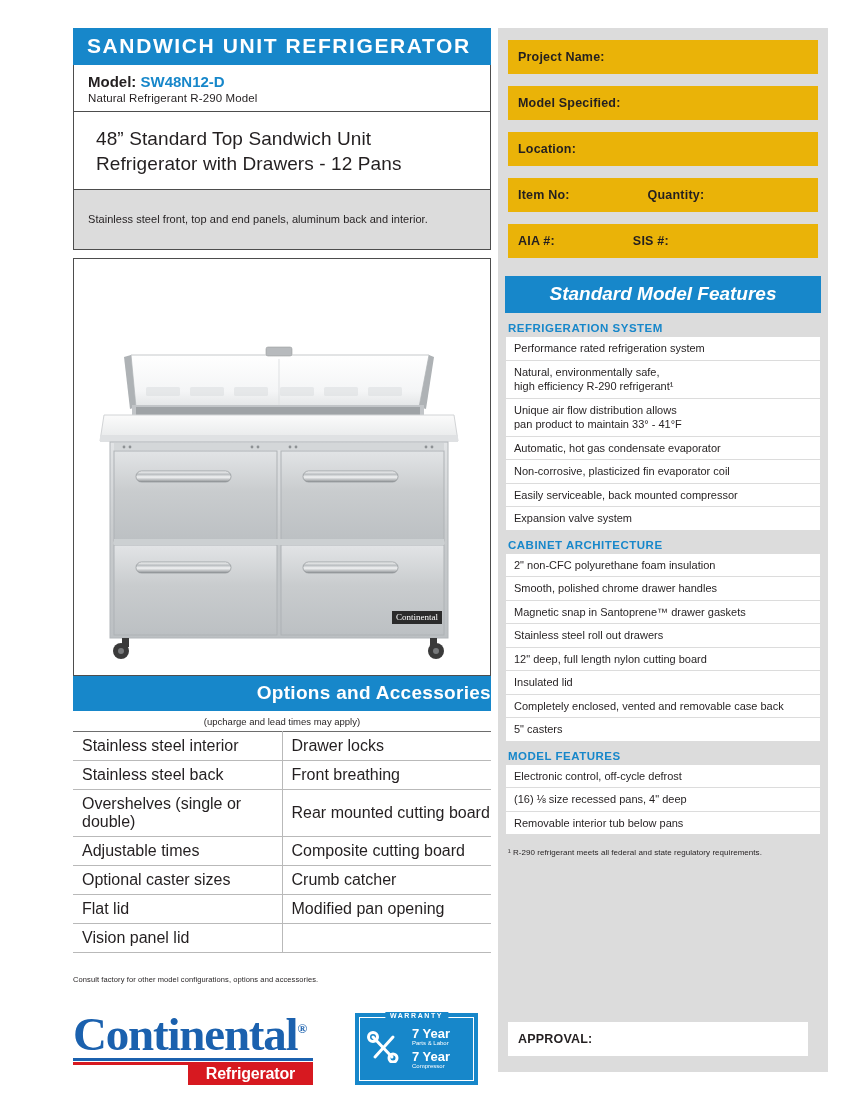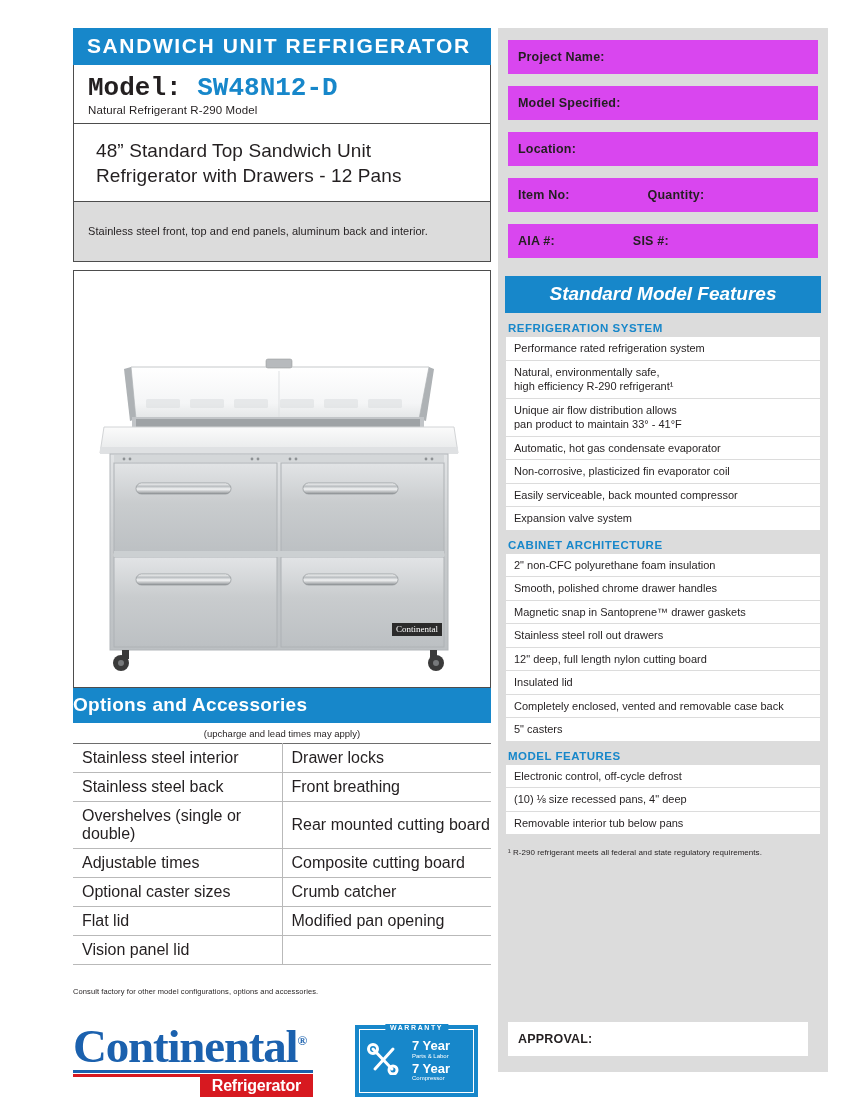--- a/index.html
+++ b/index.html
@@ -18,21 +18,21 @@
   .title-bar {
     background: #1787ca; color: #ffffff;
     font-size: 21px; font-weight: bold; letter-spacing: 1.6px;
     padding: 7px 0 8px 14px; line-height: 1.05;
   }
 
   .model-box {
     border: 1.5px solid #4d4d4d; border-top: none;
     padding: 9px 0 7px 14px; background: #fff;
   }
-  .model-line { font-size: 26px; font-weight: bold; line-height: 1.1; font-family: Liberation Mono, monospace; }
+  .model-line { font-size: 15px; font-weight: bold; line-height: 1.1; }
   .model-line .mnum { color: #1787ca; }
   .model-sub { font-size: 11.5px; margin-top: 1px; letter-spacing: .1px; }
 
   .desc-box {
     border: 1.5px solid #4d4d4d; border-top: none; background: #fff;
     padding: 14px 0 13px 14px;
   }
   .desc-text { font-size: 19px; line-height: 1.32; letter-spacing: .1px; margin-left: 8px; }
 
   .gray-note {
@@ -40,21 +40,21 @@
     background: #dcdcdc; padding: 23px 14px 24px 14px;
   }
   .gray-note-text { font-size: 11px; letter-spacing: .05px; }
 
   .image-box {
     margin-top: 8px; border: 1.5px solid #4d4d4d; background: #fff;
     height: 418px; position: relative; overflow: hidden;
   }
 
   .opts-bar {
-    background: #1787ca; color: #fff; text-align: left;
+    background: #1787ca; color: #fff; text-align: right;
     font-size: 19px; font-weight: bold; padding: 6px 0 7px;
     letter-spacing: .3px;
   }
   .opts-note { text-align: center; font-size: 9.5px; padding: 5px 0 4px; }
 
   table.opts { width: 100%; border-collapse: collapse; table-layout: fixed; }
   table.opts td {
     border: 1px solid #b9b9b9; font-size: 16px;
     padding: 5px 0 5px 9px; height: 21px;
   }
@@ -75,21 +75,21 @@
   .logo-word {
     font-family: "Liberation Serif", serif;
     font-size: 47px; font-weight: bold; color: #1b61ae;
     letter-spacing: -1.2px; line-height: .96;
   }
   .logo-reg { font-size: 13px; vertical-align: super; }
   .logo-rule { height: 3px; background: #1b61ae; margin-top: 1px; }
   .logo-rule2 { height: 2.5px; background: #d71920; margin-top: 1.5px; }
   .logo-ref {
     background: #d71920; color: #fff; font-size: 16px; font-weight: bold;
-    letter-spacing: -.2px; padding: 1px 12px 2px; float: right; margin-top: -1px;
+    letter-spacing: -.2px; padding: 1px 18px 2px; float: right; margin-top: -1px;
   }
 
   
   .warranty {
     background: #1787ca; color: #fff; width: 123px; height: 72px;
     position: relative; padding: 4px;
   }
   .warranty-inner { border: 1.5px solid #fff; width: 100%; height: 100%; position: relative; }
   .w-title {
     position: absolute; top: -6px; left: 50%; transform: translateX(-50%);
@@ -100,21 +100,21 @@
   .w-txt { position: absolute; left: 52px; top: 9px; }
   .w-yr { font-size: 13px; font-weight: bold; line-height: 1.05; }
   .w-sm { font-size: 6px; line-height: 1.2; margin-bottom: 2px; }
 
   
   .right-col {
     position: absolute; left: 498px; top: 28px;
     width: 330px; height: 1044px; background: #dcdcdc;
   }
   .field {
-    background: #d946ef; margin: 12px 10px 0 10px; height: 34px;
+    background: #eab308; margin: 12px 10px 0 10px; height: 34px;
     display: flex; align-items: center; padding-left: 10px;
   }
   .field:first-child { margin-top: 12px; }
   .field-label { font-size: 12.5px; font-weight: bold; letter-spacing: .2px; }
   .field-label2 { font-size: 12.5px; font-weight: bold; margin-left: 78px; letter-spacing: .2px; }
 
   .smf-bar {
     background: #1787ca; color: #fff; text-align: center;
     font-size: 19px; font-weight: bold; padding: 7px 0 8px;
     margin: 18px 7px 0 7px;
@@ -377,21 +377,21 @@
             <div class="feat">12" deep, full length nylon cutting board</div>
             <div class="feat">Insulated lid</div>
             <div class="feat">Completely enclosed, vented and removable case back</div>
             <div class="feat">5" casters</div>
           </div>
         </div>
         <div class="sect">
           <div class="sect-head">MODEL FEATURES</div>
           <div>
             <div class="feat">Electronic control, off-cycle defrost</div>
-            <div class="feat">(10) ⅛ size recessed pans, 4" deep</div>
+            <div class="feat">(16) ⅛ size recessed pans, 4" deep</div>
             <div class="feat">Removable interior tub below pans</div>
           </div>
         </div>
       </div>
 
     <div class="footnote">¹ R-290 refrigerant meets all federal and state regulatory requirements.</div>
 
     <div class="approval">
       <span class="field-label">APPROVAL:</span>
     </div>

